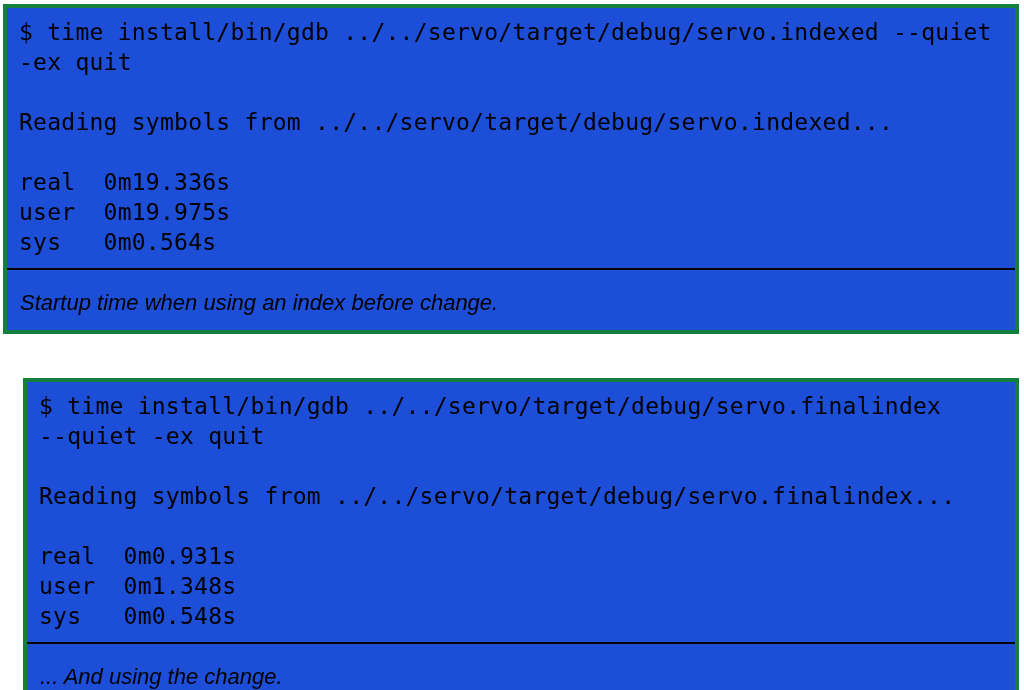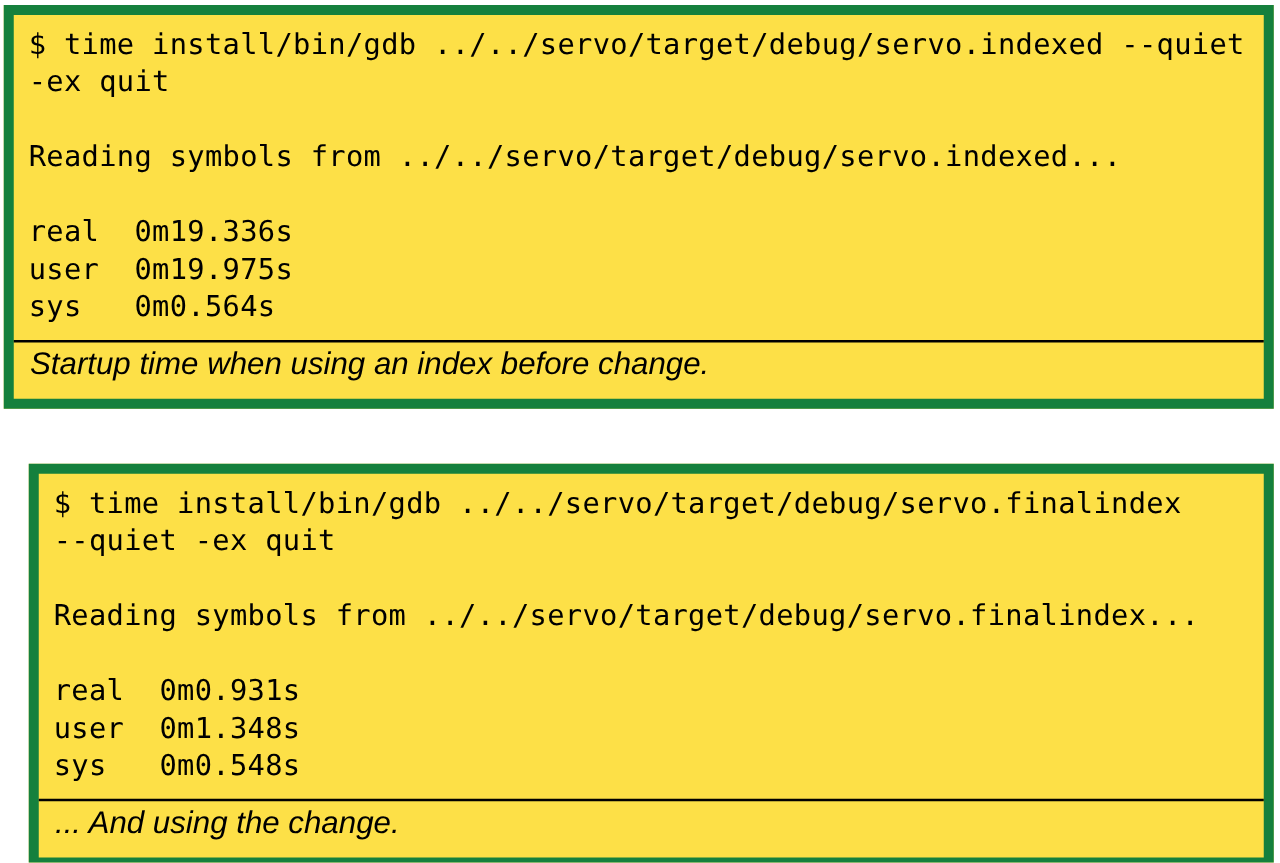--- a/index.html
+++ b/index.html
@@ -10,45 +10,45 @@
     font-family: "DejaVu Sans", "Liberation Sans", sans-serif;
     color: #000000;
     overflow: hidden;
   }
   .page {
     width: 1024px;
     height: 690px;
     padding: 4px 5px 0 3px;
   }
   .figure {
-    border: 8px solid #15803d;
-    background: #fde047;
+    border: 4px solid #15803d;
+    background: #1d4ed8;
   }
   .figure + .figure {
     margin-top: 44px;
     margin-left: 20px;
   }
   .terminal {
     font-family: "DejaVu Sans Mono", "Liberation Mono", monospace;
     font-size: 23px;
     line-height: 30px;
     letter-spacing: 0.25px;
     color: #000000;
     padding: 9px 12px 11px 12px;
     border-bottom: 2px solid #000000;
     white-space: pre;
     overflow: hidden;
   }
   .caption {
     font-family: "Liberation Sans", "DejaVu Sans", sans-serif;
     font-style: italic;
-    font-size: 25px;
+    font-size: 22px;
     line-height: 27px;
     color: #000000;
-    padding: 4px 14px 14px 13px;
+    padding: 19px 14px 14px 13px;
     white-space: nowrap;
     overflow: hidden;
   }
 </style>
 </head>
 <body>
 
 <div class="page">
 
   <figure class="figure">

